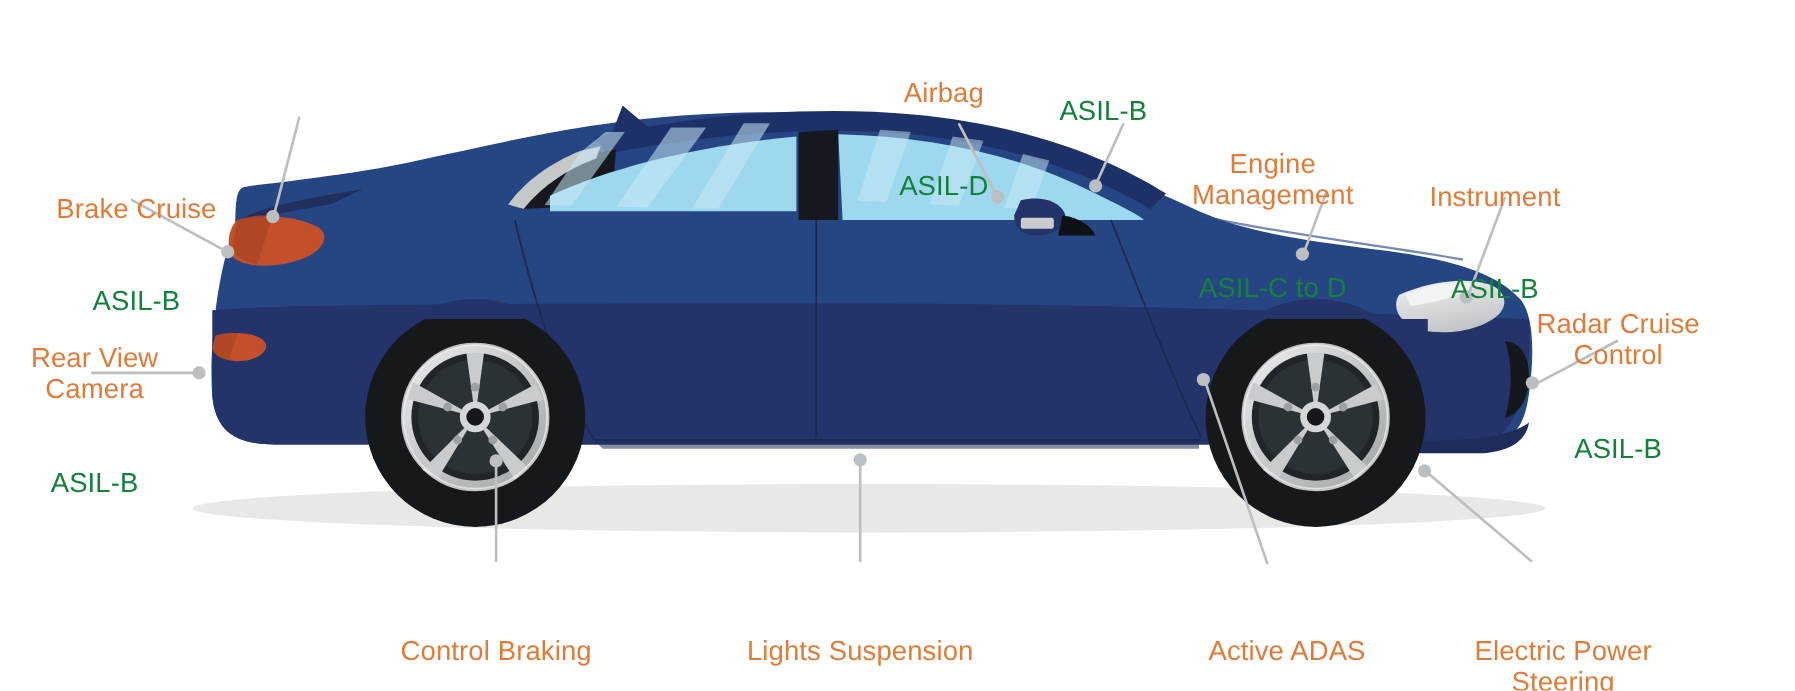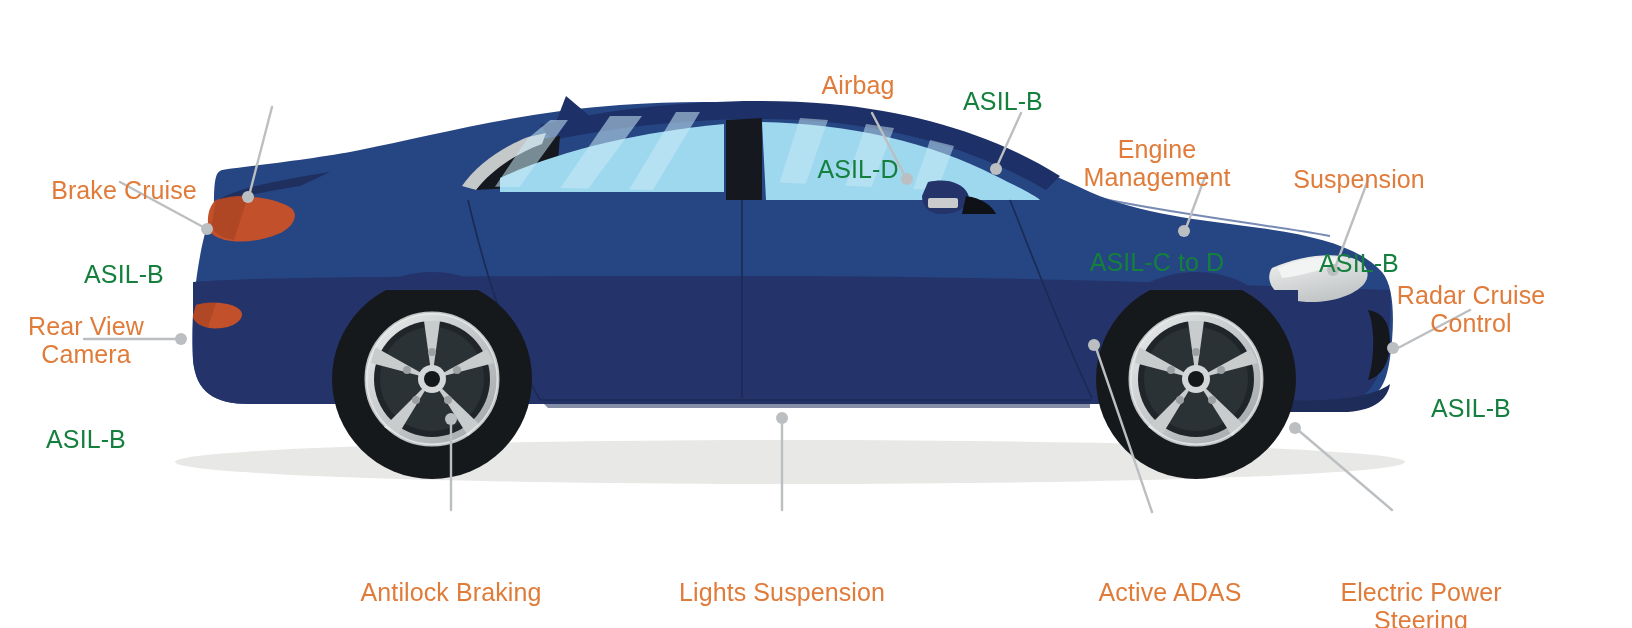--- a/index.html
+++ b/index.html
@@ -274,32 +274,32 @@
     <span class="asil">ASIL-B</span>
   </div>
 
   <div class="label lb" style="left:1157px; top:78px;">
     <span class="ttl">Engine
 Management</span>
     <span class="asil">ASIL-C to D</span>
   </div>
 
   <div class="label lb" style="left:1359px; top:108px;">
-    <span class="ttl">Suspension</span>
+    <span class="ttl">Instrument</span>
     <span class="asil">ASIL-B</span>
   </div>
 
   <div class="label lb" style="left:1471px; top:224px;">
     <span class="ttl">Radar Cruise
 Control</span>
     <span class="asil">ASIL-B</span>
   </div>
 
   <div class="label lb" style="left:451px; top:521px;">
-    <span class="ttl">Antilock Braking</span>
+    <span class="ttl">Control Braking</span>
     
   </div>
 
   <div class="label lb" style="left:782px; top:521px;">
     <span class="ttl">Lights Suspension</span>
     
   </div>
 
   <div class="label lb" style="left:1170px; top:521px;">
     <span class="ttl">Active ADAS</span>

